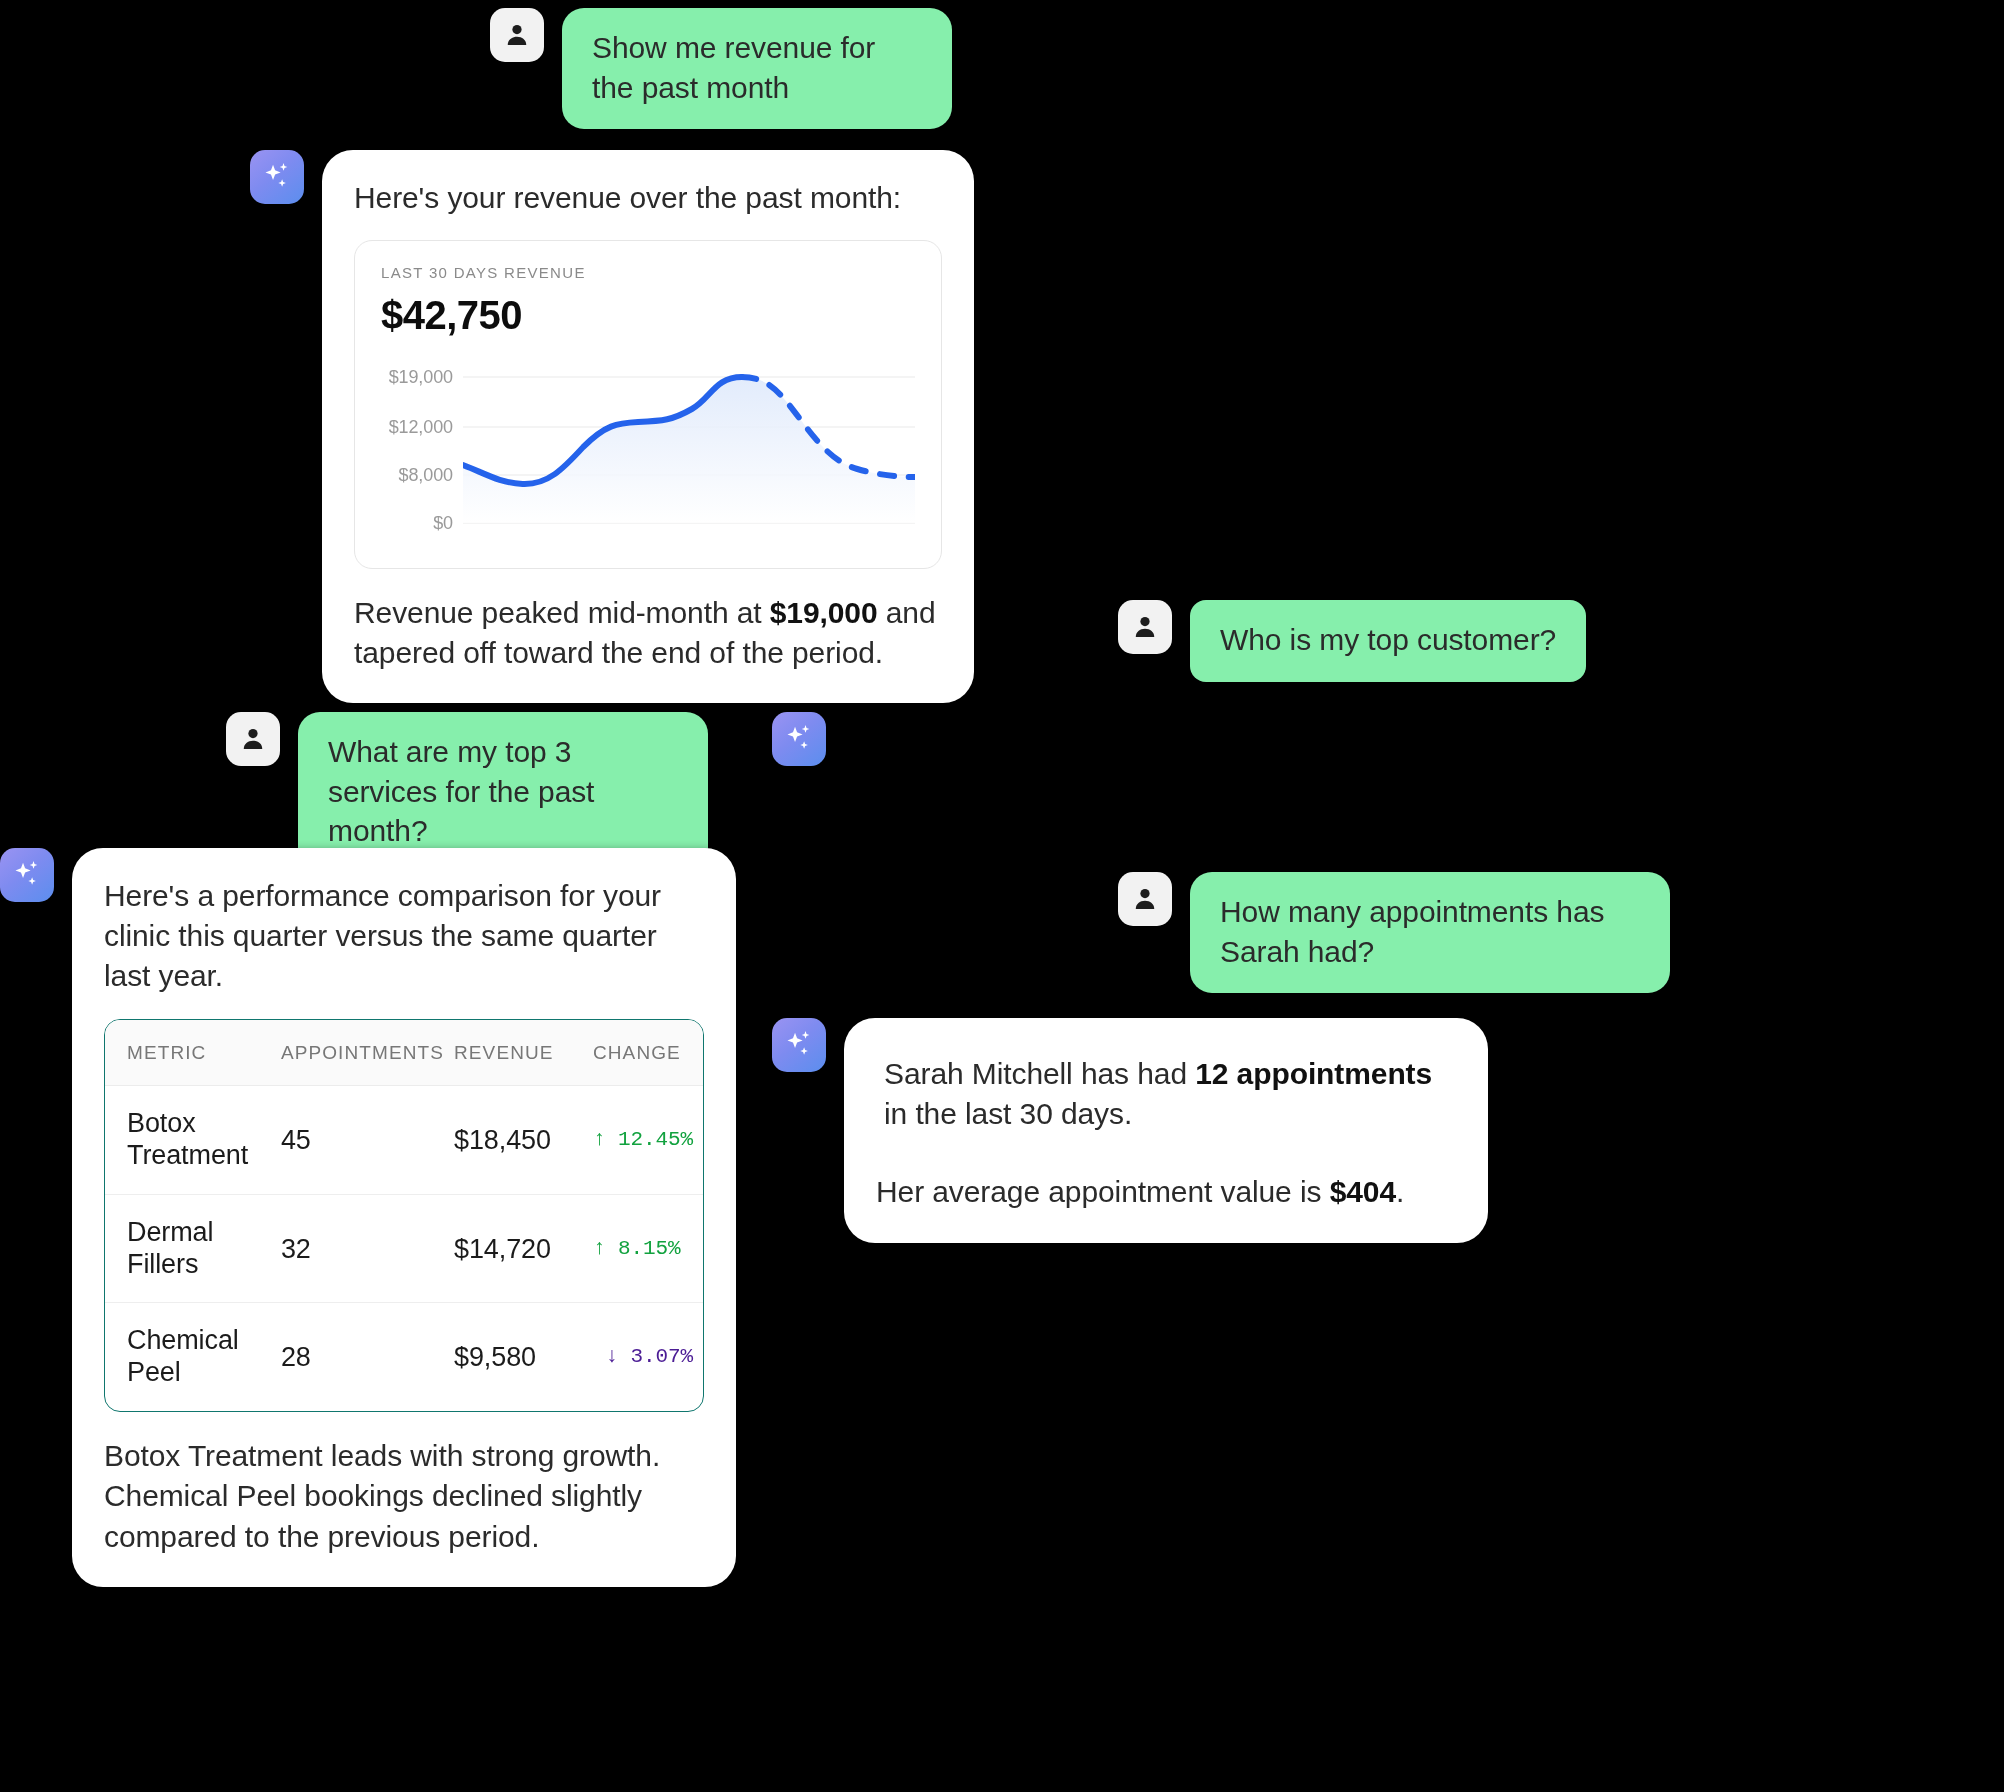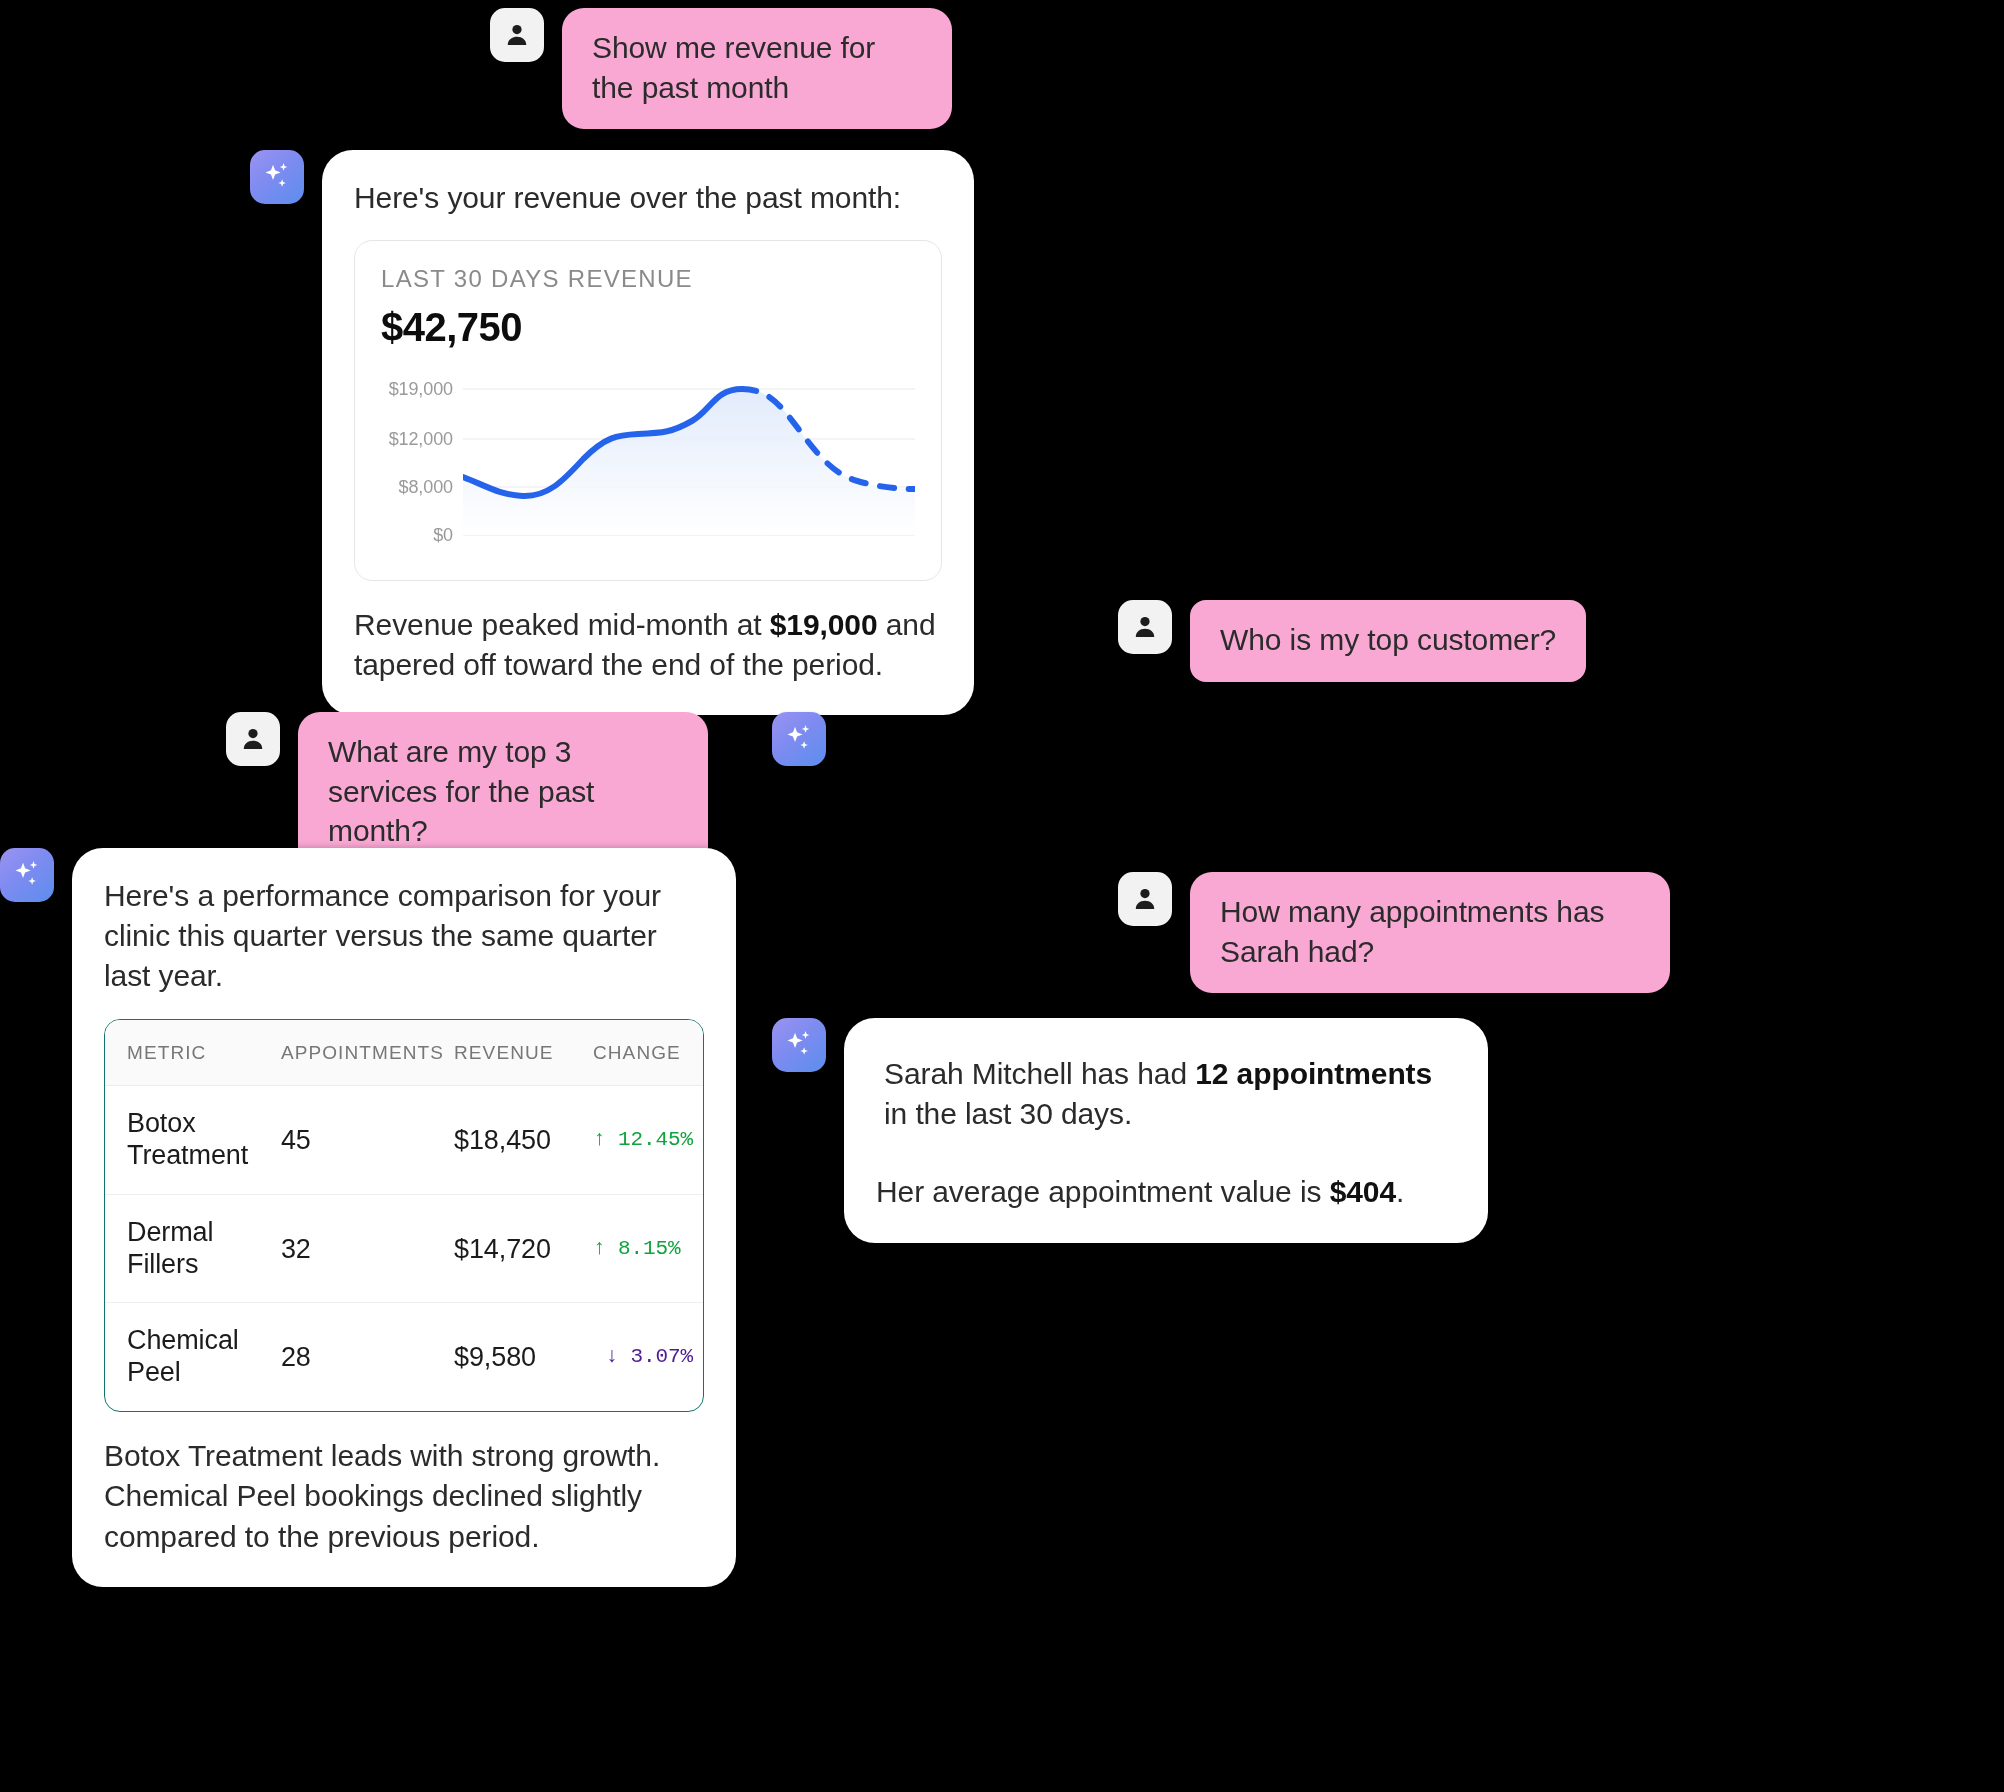--- a/index.html
+++ b/index.html
@@ -38,21 +38,21 @@
 
   
   .msg {
     position: absolute;
     display: flex;
     align-items: flex-start;
     gap: 18px;
   }
 
   .bubble-user {
-    background: #f9a8d4;
+    background: #86efac;
     border-radius: 22px;
     padding: 20px 30px 22px 30px;
     font-size: 30px;
     line-height: 1.32;
     color: #2b2b2b;
     letter-spacing: -0.1px;
   }
 
   .bubble-ai {
     background: #ffffff;
@@ -71,21 +71,21 @@
   b, strong { font-weight: 700; color: #111; }
 
   
   .metric-card {
     border: 1px solid #e6e6e6;
     border-radius: 18px;
     padding: 22px 26px 18px 26px;
     background: #fff;
   }
   .metric-label {
-    font-size: 24px;
+    font-size: 15px;
     letter-spacing: 1.3px;
     color: #8a8a8a;
     font-weight: 500;
     margin-bottom: 6px;
   }
   .metric-value {
     font-size: 40px;
     font-weight: 700;
     color: #0d0d0d;
     letter-spacing: -0.5px;

